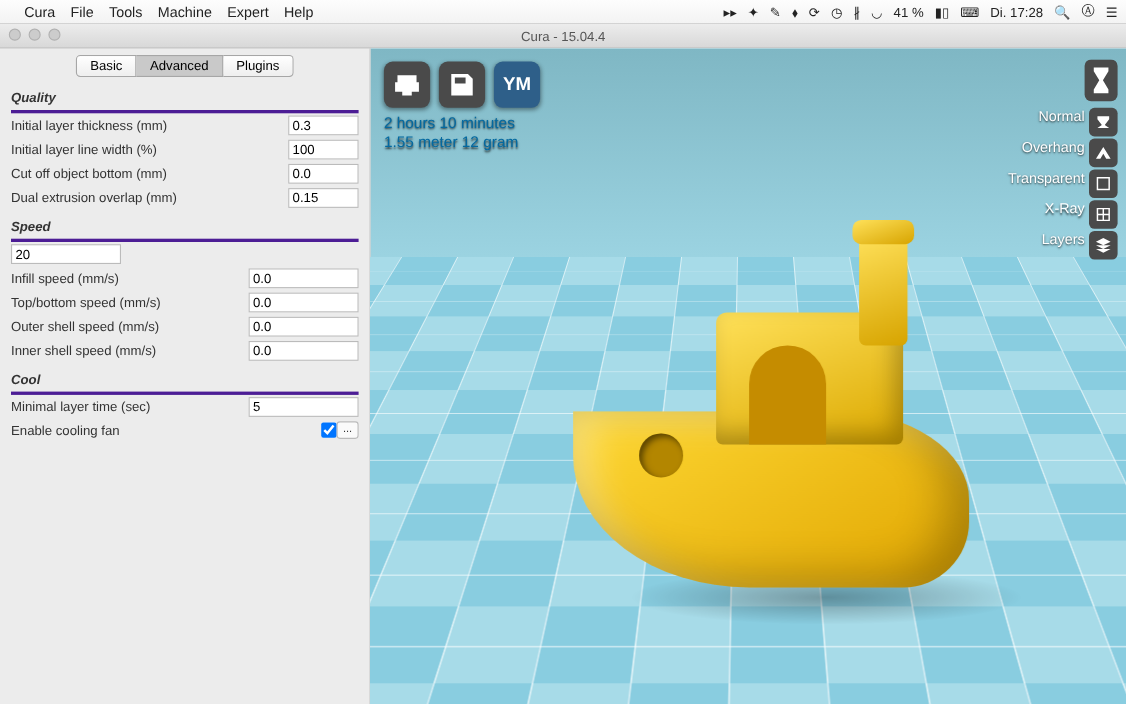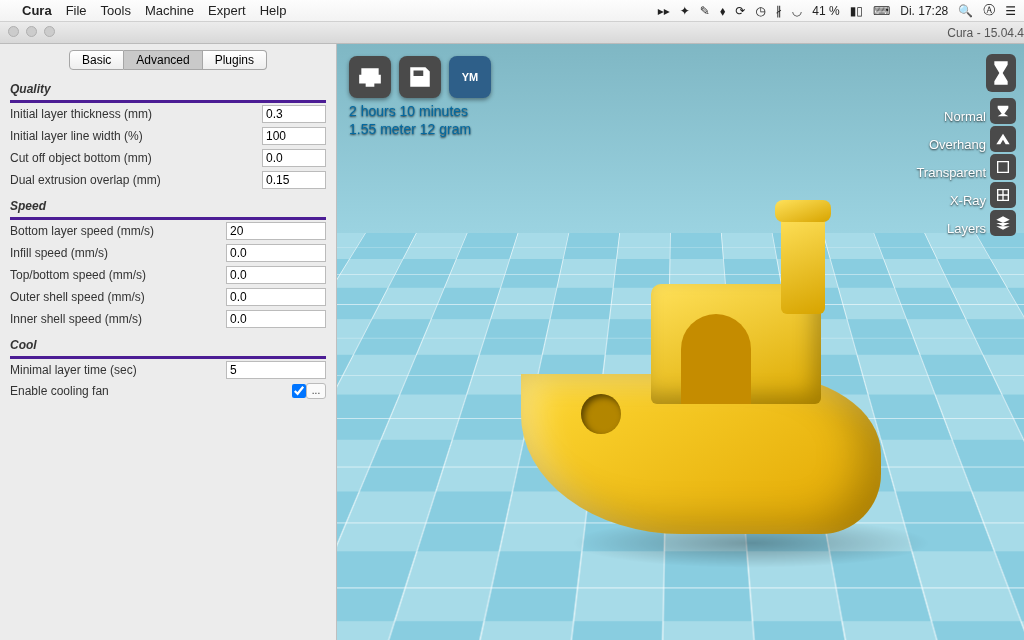--- a/index.html
+++ b/index.html
@@ -4,24 +4,24 @@
 <style>
 * { box-sizing: border-box; margin: 0; padding: 0; font-family: -apple-system, "Helvetica Neue", Arial, sans-serif; }
 html, body { width: 1024px; height: 640px; overflow: hidden; background: #f0f0f0; }
 
 
 .menubar { height: 22px; background: linear-gradient(#fdfdfd,#f3f3f3); border-bottom: 1px solid #d0d0d0; display: flex; align-items: center; font-size: 13px; color: #222; padding: 0 8px; gap: 14px; }
 .menubar .apple { font-size: 14px; }
 .menubar .spacer { flex: 1; }
 .menubar .tray { display: flex; align-items: center; gap: 10px; font-size: 12px; }
 .menubar .tray span { display: inline-flex; align-items: center; }
-.menubar .bold { font-weight: 700; text-align: center; }
-
-
-.titlebar { height: 22px; background: linear-gradient(#ececec,#d8d8d8); border-bottom: 1px solid #bbb; display: flex; align-items: center; justify-content: flex-end; font-size: 12px; color: #555; position: relative; }
+.menubar .bold { font-weight: 400; text-align: center; }
+
+
+.titlebar { height: 22px; background: linear-gradient(#ececec,#d8d8d8); border-bottom: 1px solid #bbb; display: flex; align-items: center; justify-content: center; font-size: 12px; color: #555; position: relative; }
 .traffic { position: absolute; left: 8px; top: 4px; display: flex; gap: 7px; }
 .traffic div { width: 11px; height: 11px; border-radius: 50%; background: #ccc; border: 1px solid #b0b0b0; }
 
 
 .main { display: flex; height: 608px; }
 .sidebar { width: 337px; background: #ececec; border-right: 1px solid #bfbfbf; padding: 6px 10px 10px 10px; font-size: 12px; color: #333; }
 .viewport { flex: 1; position: relative; background: #b7e0ea; overflow: hidden; }
 
 
 .tabs { display: flex; justify-content: center; margin-bottom: 8px; }
@@ -53,29 +53,29 @@
 .hull { position: absolute; left: 10px; bottom: 20px; width: 360px; height: 160px; background: linear-gradient(150deg,#ffd935,#e0a500); border-radius: 0 120px 60px 160px / 0 80px 60px 120px; box-shadow: inset -20px -10px 40px rgba(0,0,0,.25), inset 20px 10px 30px rgba(255,255,255,.3); }
 .deck { position: absolute; left: 140px; bottom: 150px; width: 170px; height: 120px; background: linear-gradient(160deg,#ffe15a,#dba800); border-radius: 10px 10px 6px 6px; box-shadow: inset -8px -10px 20px rgba(0,0,0,.25); }
 .deck:before { content:""; position:absolute; left:30px; bottom:0; width:70px; height:90px; background:#c58c00; border-radius:36px 36px 0 0; }
 .chimney { position: absolute; left: 270px; bottom: 240px; width: 44px; height: 100px; background: linear-gradient(160deg,#ffe15a,#d7a400); border-radius: 6px; }
 .chimney:after { content:""; position:absolute; top:-14px; left:-6px; width:56px; height:22px; background:linear-gradient(160deg,#ffe15a,#d7a400); border-radius:8px; }
 .porthole { position:absolute; left:70px; bottom:120px; width:40px; height:40px; border-radius:50%; background:#b38600; box-shadow: inset 3px 3px 6px rgba(0,0,0,.5); }
 .shadow { position:absolute; left:34%; top:78%; width:360px; height:50px; background: radial-gradient(ellipse, rgba(0,0,0,.3), transparent 70%); }
 
 
 .vp-toolbar { position: absolute; left: 12px; top: 12px; display: flex; gap: 8px; }
-.vp-toolbar .btn { width: 42px; height: 42px; border-radius: 8px; background: #4a4a4a; display: flex; align-items: center; justify-content: center; color: #fff; font-size: 11px; font-weight: 700; cursor: pointer; box-shadow: 0 2px 4px rgba(0,0,0,.4); }
+.vp-toolbar .btn { width: 42px; height: 42px; border-radius: 8px; background: #4a4a4a; display: flex; align-items: center; justify-content: center; color: #fff; font-size: 17px; font-weight: 700; cursor: pointer; box-shadow: 0 2px 4px rgba(0,0,0,.4); }
 .vp-toolbar .btn.ym { background: #2e5f89; }
 .vp-toolbar .btn svg { width: 26px; height: 26px; fill: #fff; }
 
 .vp-info { position: absolute; left: 12px; top: 58px; color: #0369a1; font-size: 14px; text-shadow: 0 1px 2px rgba(0,0,0,.8); line-height: 1.3; }
 
 
 .vp-modes { position: absolute; right: 8px; top: 10px; display: flex; flex-direction: column; gap: 2px; align-items: flex-end; }
-.vp-modes .mode { display: flex; align-items: flex-end; gap: 4px; cursor: pointer; }
+.vp-modes .mode { display: flex; align-items: flex-start; gap: 4px; cursor: pointer; }
 .vp-modes .mode .lbl { color: #fff; font-size: 13px; text-shadow: 0 1px 2px rgba(0,0,0,.8); }
 .vp-modes .mode .ic { width: 26px; height: 26px; background: #4a4a4a; border-radius: 5px; display: flex; align-items: center; justify-content: center; }
 .vp-modes .mode .ic svg { width: 16px; height: 16px; fill:#fff; }
 .vp-modes .top { width: 30px; height: 38px; background:#4a4a4a; border-radius:6px; margin-bottom:4px; display:flex; align-items:center; justify-content:center; }
 .vp-modes .top svg { width:20px; height:28px; fill:#fff; }
 </style>
 </head>
 <body>
 
 <div class="menubar">
@@ -137,21 +137,20 @@
         <label>Cut off object bottom (mm)</label>
         <input type="text" value="0.0" style="">
       </div>
     <div class="row">
         <label>Dual extrusion overlap (mm)</label>
         <input type="text" value="0.15" style="">
       </div>
 
     <div class="shdr">Speed</div>
     <div class="row">
-        <label>Bottom layer speed (mm/s)</label>
         <input type="text" class="wide" value="20" style="">
       </div>
     <div class="row">
         <label>Infill speed (mm/s)</label>
         <input type="text" class="wide" value="0.0" style="">
       </div>
     <div class="row">
         <label>Top/bottom speed (mm/s)</label>
         <input type="text" class="wide" value="0.0" style="">
       </div>

